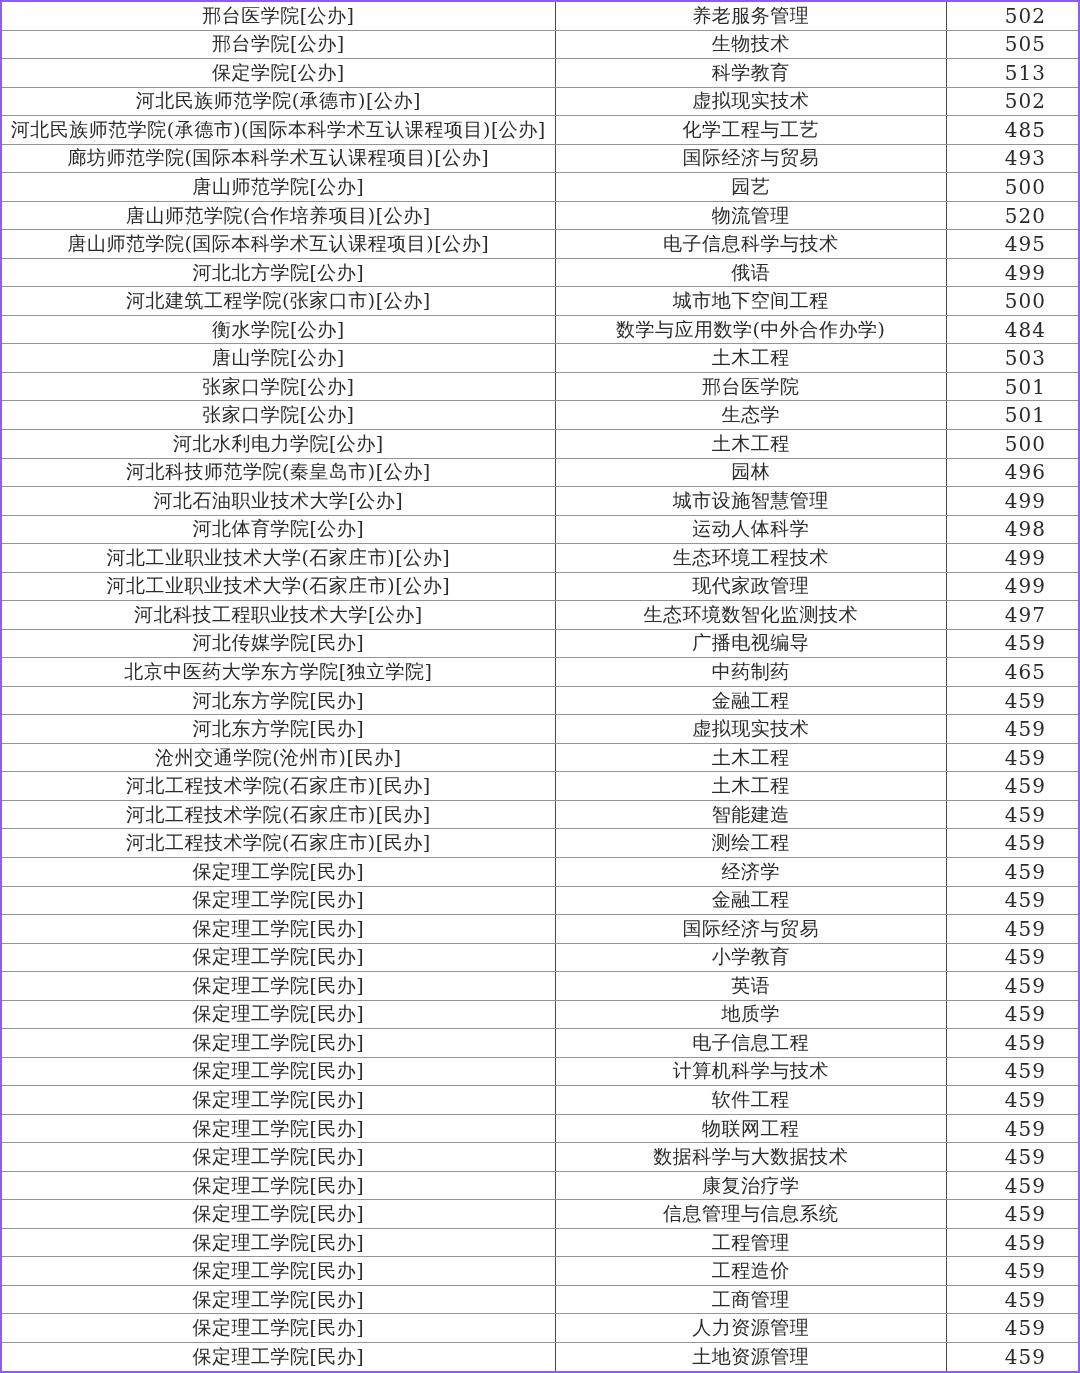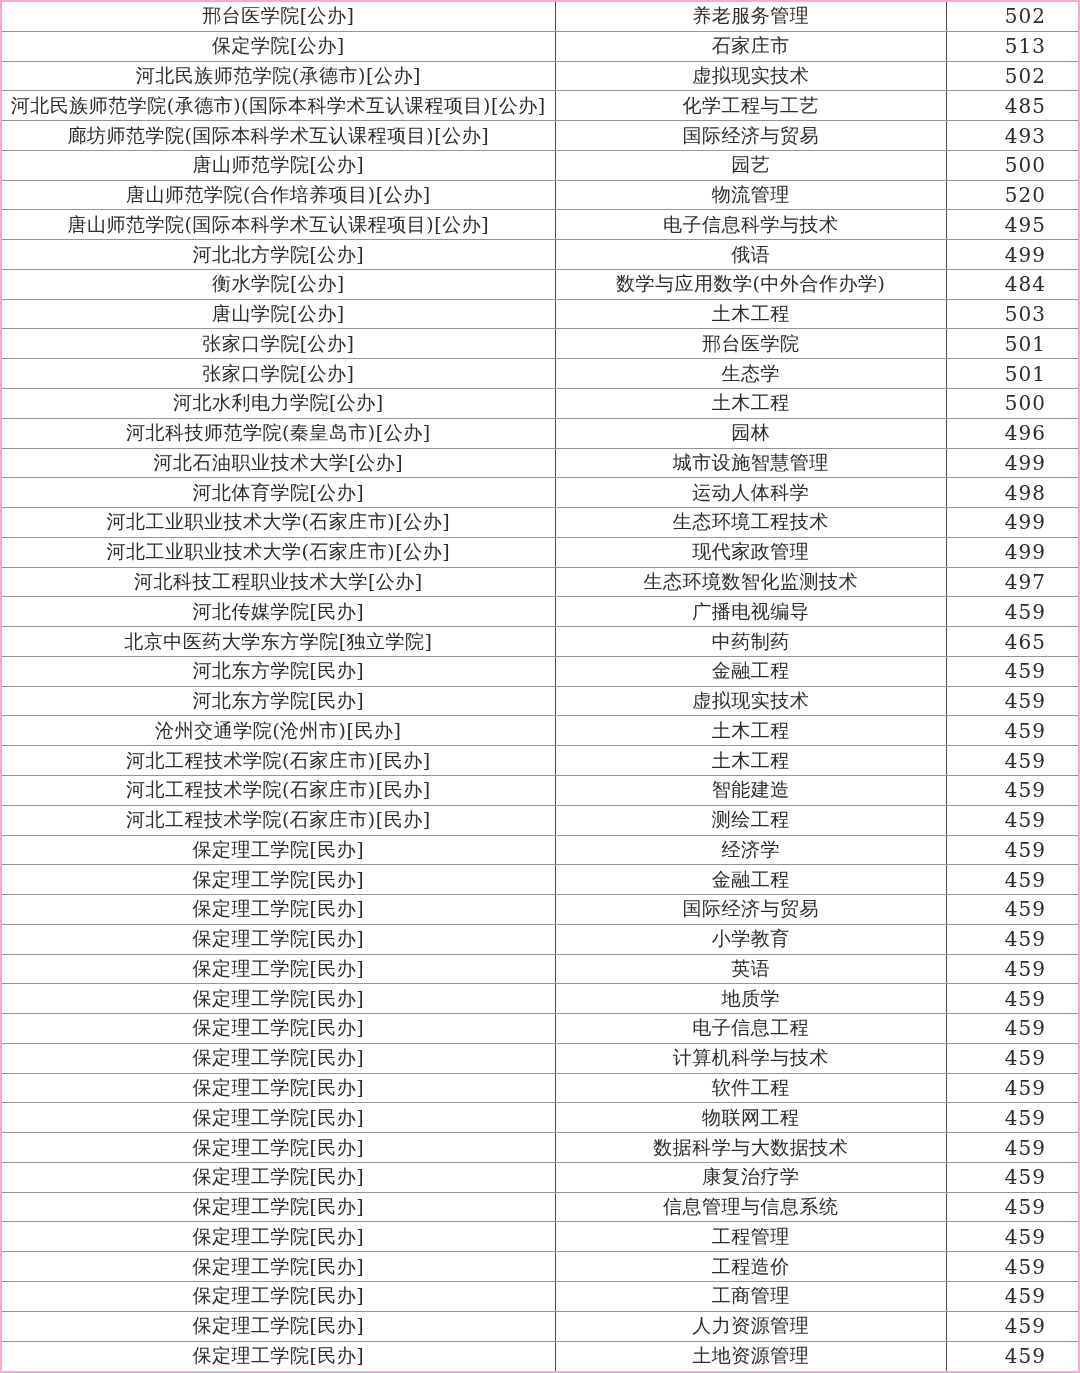--- a/index.html
+++ b/index.html
@@ -11,21 +11,21 @@
     width: 1080px;
     height: 1373px;
     overflow: hidden;
     font-family: "DejaVu Serif", "Liberation Serif", serif;
   }
   table.score-table {
     width: 1080px;
     height: 1373px;
     border-collapse: collapse;
     table-layout: fixed;
-    border: 2px solid #f9a8d4;
+    border: 2px solid #8b5cf6;
   }
   col.col-school { width: 51.4%; }
   col.col-major  { width: 36.3%; }
   col.col-score  { width: 12.3%; }
   td {
     padding: 0 6px;
     text-align: center;
     vertical-align: middle;
     font-size: 19px;
     color: #2b2b2b;
@@ -52,22 +52,27 @@
     <col class="col-major">
     <col class="col-score">
   </colgroup>
   <tbody id="table-body">
       <tr>
         <td>邢台医学院[公办]</td>
         <td>养老服务管理</td>
         <td class="score-cell">502</td>
       </tr>
       <tr>
+        <td>邢台学院[公办]</td>
+        <td>生物技术</td>
+        <td class="score-cell">505</td>
+      </tr>
+      <tr>
         <td>保定学院[公办]</td>
-        <td>石家庄市</td>
+        <td>科学教育</td>
         <td class="score-cell">513</td>
       </tr>
       <tr>
         <td>河北民族师范学院(承德市)[公办]</td>
         <td>虚拟现实技术</td>
         <td class="score-cell">502</td>
       </tr>
       <tr>
         <td>河北民族师范学院(承德市)(国际本科学术互认课程项目)[公办]</td>
         <td>化学工程与工艺</td>
@@ -90,20 +95,25 @@
       </tr>
       <tr>
         <td>唐山师范学院(国际本科学术互认课程项目)[公办]</td>
         <td>电子信息科学与技术</td>
         <td class="score-cell">495</td>
       </tr>
       <tr>
         <td>河北北方学院[公办]</td>
         <td>俄语</td>
         <td class="score-cell">499</td>
+      </tr>
+      <tr>
+        <td>河北建筑工程学院(张家口市)[公办]</td>
+        <td>城市地下空间工程</td>
+        <td class="score-cell">500</td>
       </tr>
       <tr>
         <td>衡水学院[公办]</td>
         <td>数学与应用数学(中外合作办学)</td>
         <td class="score-cell">484</td>
       </tr>
       <tr>
         <td>唐山学院[公办]</td>
         <td>土木工程</td>
         <td class="score-cell">503</td>

